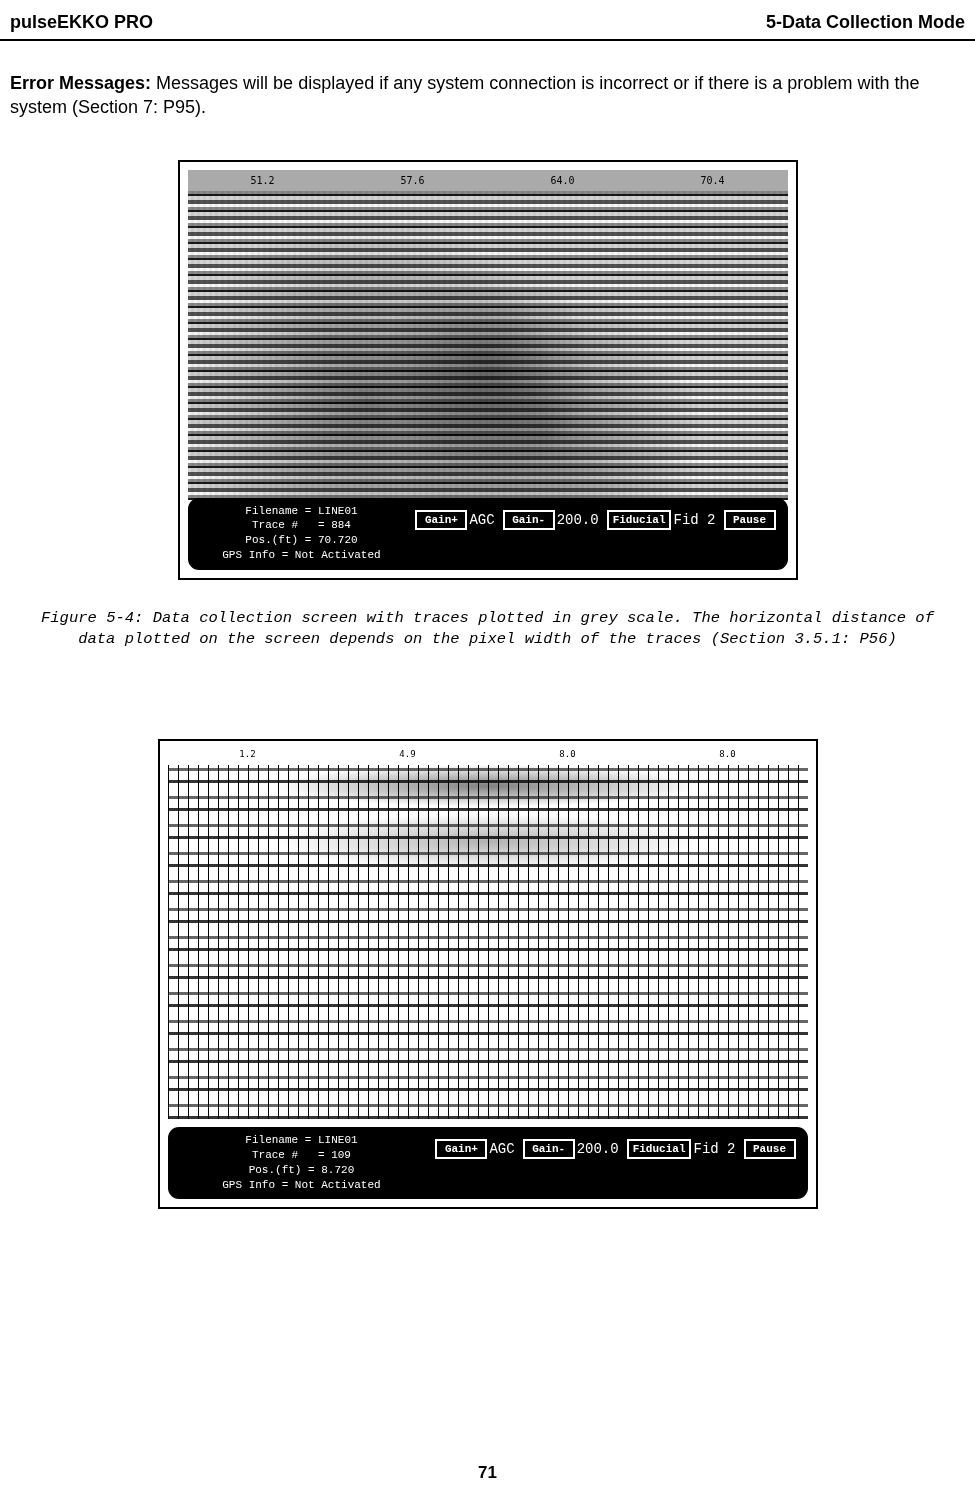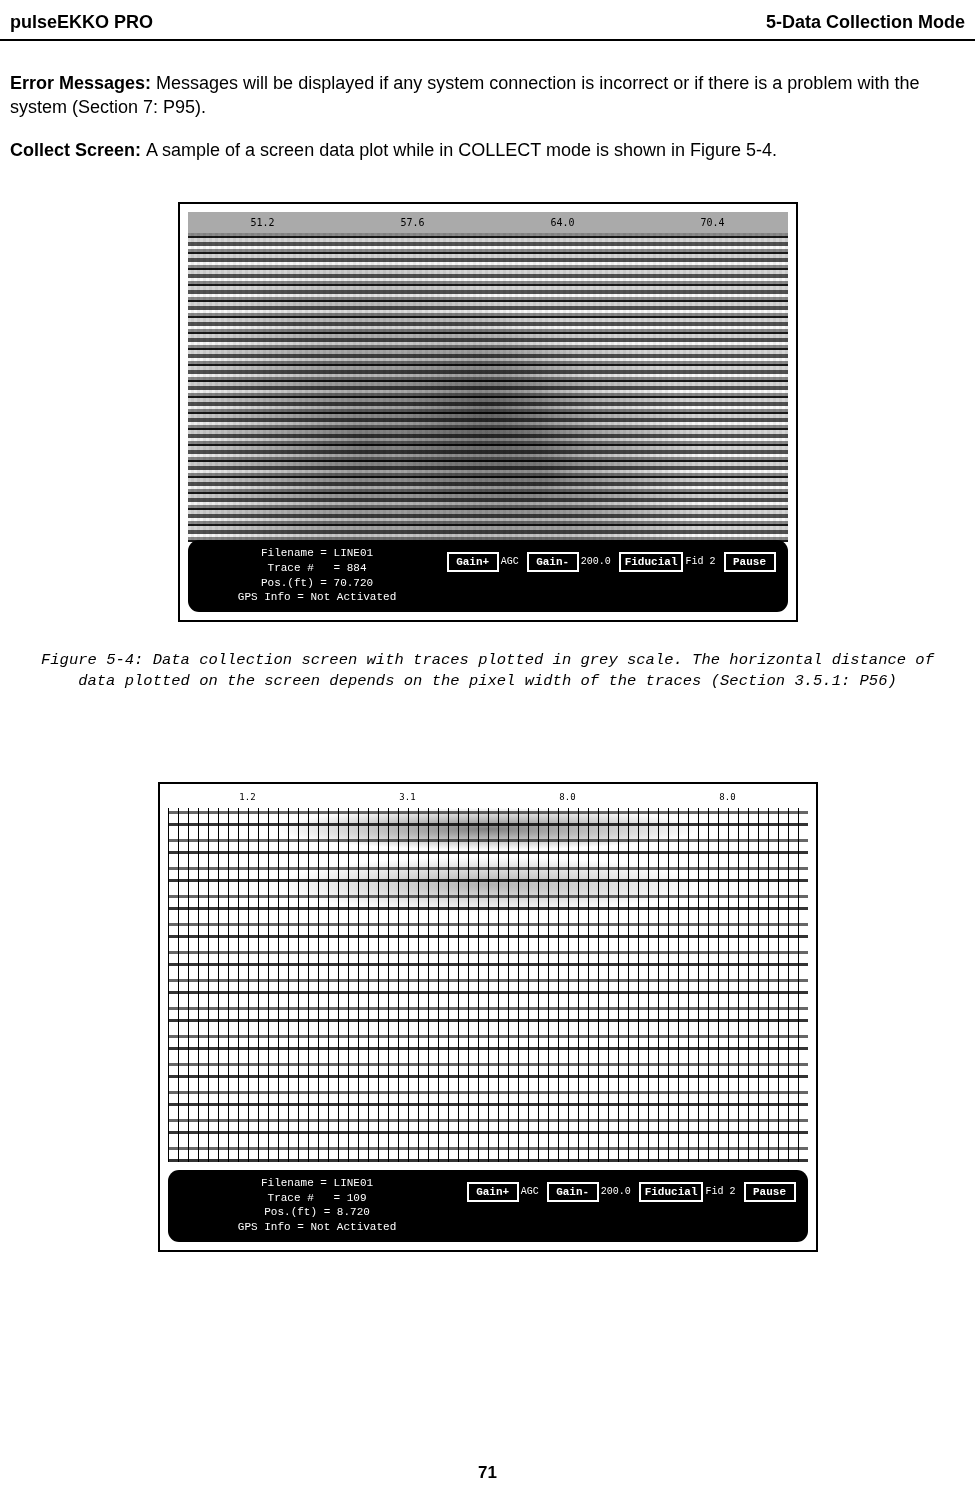--- a/index.html
+++ b/index.html
@@ -90,21 +90,21 @@
   .info-buttons{
     display:flex; align-items:flex-start; gap:8px; padding:12px 10px 0 0;
   }
   .ib{ display:flex; flex-direction:row; align-items:center; gap:2px;}
   .ib .btn{
     background:#fff; color:#000; border:2px solid #fff;
     padding:2px 4px; font-size:11px; font-weight:bold; font-family:"Courier New",monospace;
     min-width:52px; text-align:center;
   }
   .ib .btn.inv{ background:#000; color:#fff; border:2px solid #fff; }
-  .ib .sub{ font-size:10px; color:#fff;text-align:right; }
+  .ib .sub{ font-size:14px; color:#fff;text-align:right; }
   .caption{
     font-style: italic;
     font-size: 15.5px;
     text-align: center;
     padding: 14px 8px 50px 8px;
     line-height:1.35;
     font-family: Liberation Mono, monospace;
   }
   .page-num{
     position:absolute; bottom:16px; left:0; right:0; text-align:center;
@@ -118,23 +118,20 @@
   <span>pulseEKKO PRO</span>
   <span>5-Data Collection Mode</span>
 </div>
 
 <div class="content">
 
   <p class="para">
     <span class="bold">Error Messages: </span><span>Messages will be displayed if any system connection is incorrect or if there is a problem with the system (Section 7: P95).</span>
   </p>
 
-  <p class="para">
-    <span class="bold">Collect Screen: </span><span>A sample of a screen data plot while in COLLECT mode is shown in Figure 5-4.</span>
-  </p>
 
   <div class="figure-wrap">
     <div class="figure fig54">
       <div class="radar-grey"></div>
       <div class="ruler">
         <span>51.2</span>
         <span>57.6</span>
         <span>64.0</span>
         <span>70.4</span>
       </div>
@@ -164,21 +161,21 @@
       </div>
     </div>
   </div>
   <div class="caption"> Figure 5-4:  Data collection screen with traces plotted in grey scale. The horizontal distance of data plotted on the screen depends on the pixel width of the traces (Section 3.5.1: P56)</div>
 
   <div class="figure-wrap">
     <div class="figure fig55">
       <div class="radar-wiggle"></div>
       <div class="ruler-w">
         <span>1.2</span>
-        <span>3.1</span>
+        <span>4.9</span>
         <span>8.0</span>
         <span>8.0</span>
       </div>
       <div class="info-area">
         <div class="info-text">Filename = LINE01
 Trace #   = 109
 Pos.(ft) = 8.720
 GPS Info = Not Activated</div>
         <div class="info-buttons">
           <div class="ib">

